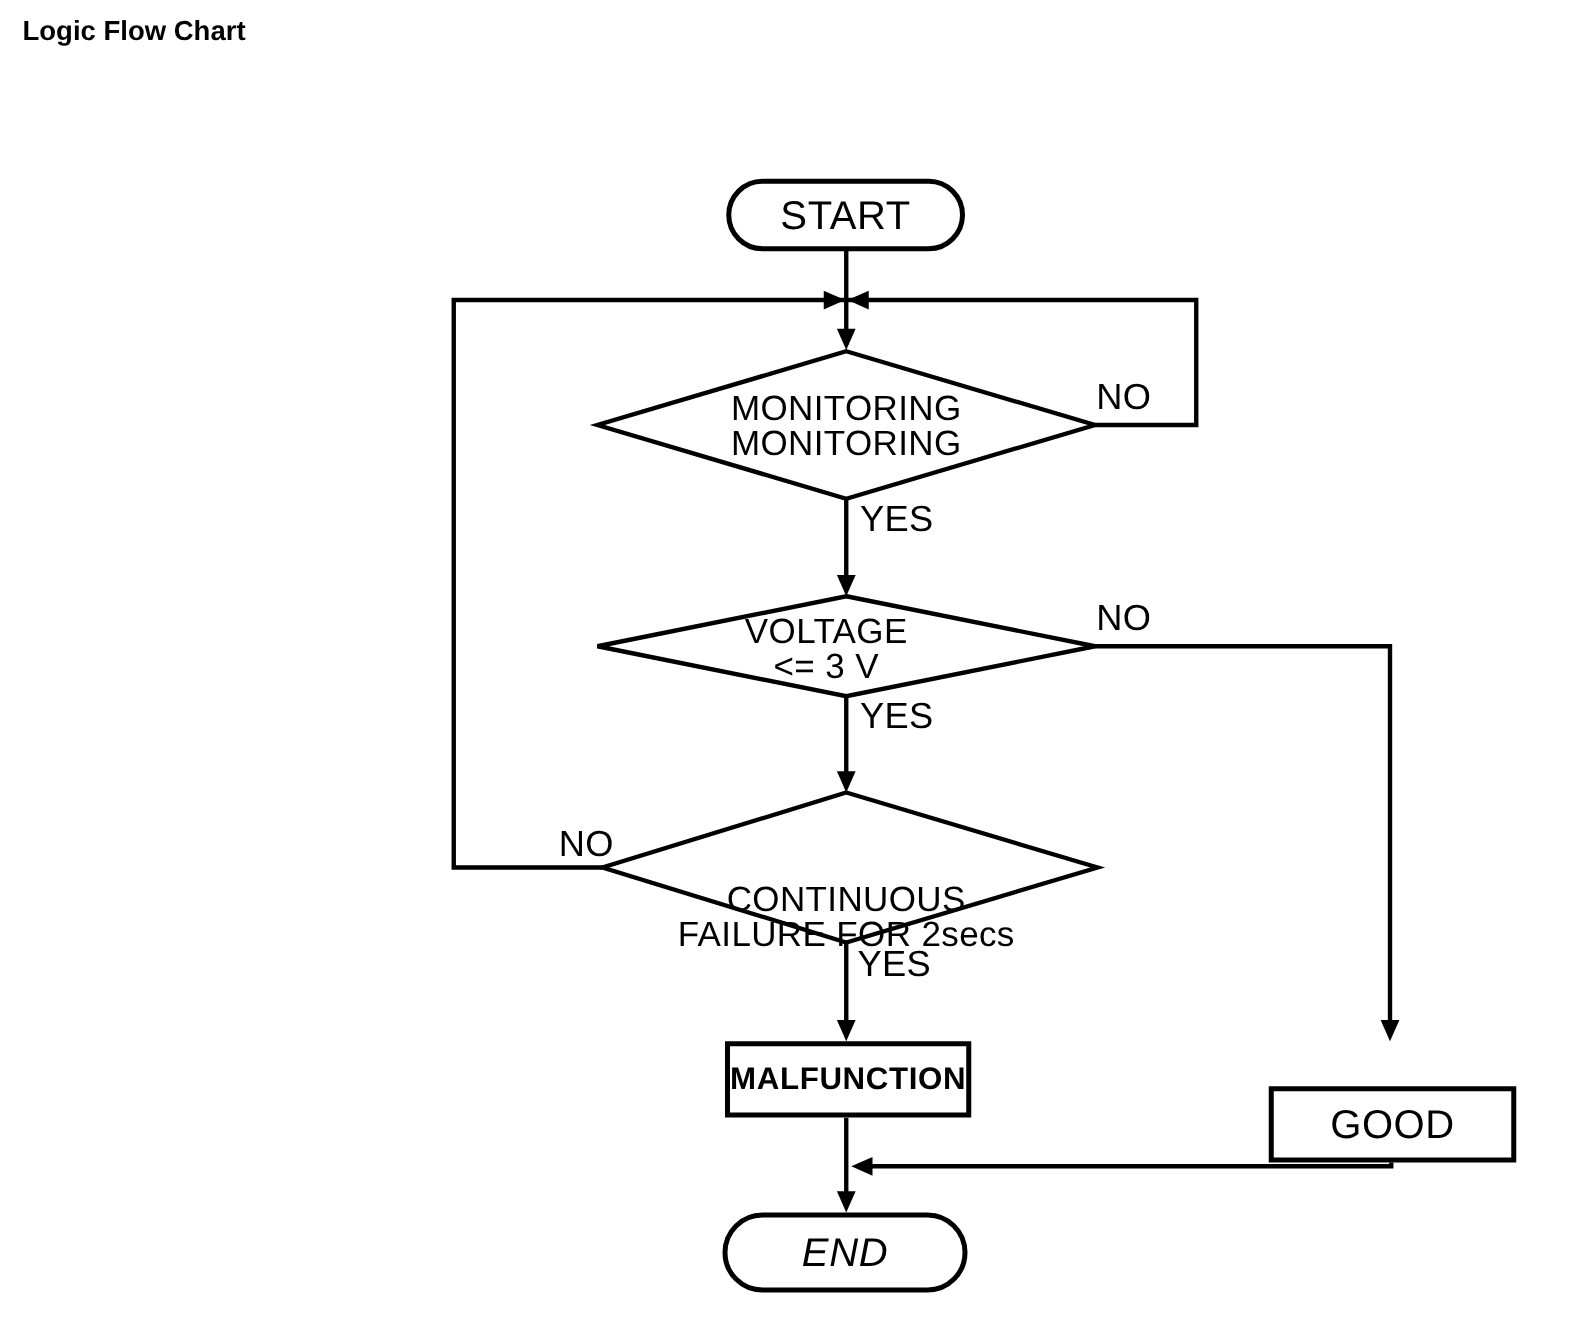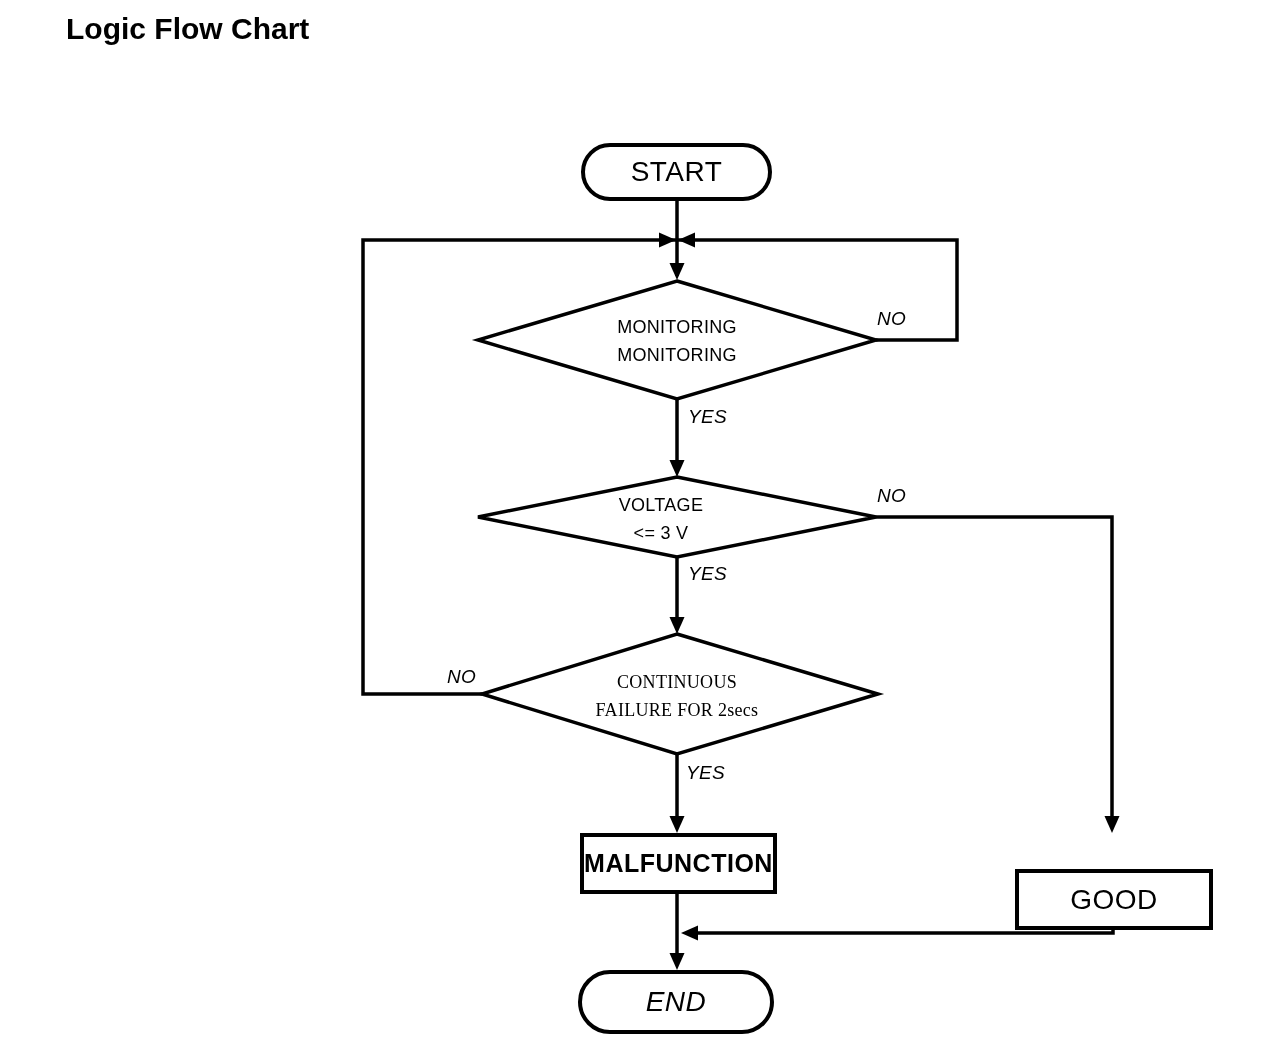--- a/index.html
+++ b/index.html
@@ -6,48 +6,46 @@
   html, body {
     width: 1264px; height: 1056px;
     background: var(--bg, #ffffff);
     font-family: "Liberation Sans", sans-serif;
     color: var(--text, #000000);
   }
   .canvas { position: relative; width: 1264px; height: 1056px; overflow: hidden; }
 
   .page-title {
     position: absolute; left: 18px; top: 12px;
-    font-size: 30px; font-weight: bold; letter-spacing: 0px;
+    font-size: 22px; font-weight: bold; letter-spacing: 0px;
     white-space: nowrap;
-    margin-left: 48px;
   }
 
   svg.wires { position: absolute; left: 0; top: 0; }
 
   .node {
     position: absolute;
     background: var(--bg, #ffffff);
     border: 4px solid var(--line, #000000);
     display: flex; align-items: center; justify-content: center;
-    font-size: 28px; letter-spacing: 0.5px;
+    font-size: 32px; letter-spacing: 0.5px;
     white-space: nowrap;
   }
   .terminator-start { border-radius: 29px; }
   .terminator-end   { border-radius: 32px; font-style: italic; }
 
   .decision-label {
     position: absolute; text-align: center;
-    font-size: 18px; line-height: 28px; letter-spacing: 0.3px;
+    font-size: 28px; line-height: 28px; letter-spacing: 0.3px;
     white-space: nowrap;
   }
   .edge-label {
     position: absolute;
-    font-size: 19px; line-height: 25px; letter-spacing: 0.3px;
+    font-size: 29px; line-height: 25px; letter-spacing: 0.3px;
     white-space: nowrap;
-    font-style: italic;
   }
 </style>
 </head>
 <body>
 
 <div class="canvas">
 
   <h1 class="page-title">Logic Flow Chart</h1>
 
   <svg class="wires" width="1264" height="1056" viewBox="0 0 1264 1056">
@@ -116,21 +114,21 @@
   <div class="decision-label" style="left:517px; top:313px; width:320px;">
     <span style="display:block">MONITORING</span>
     <span style="display:block">MONITORING</span>
   </div>
 
   <div class="decision-label" style="left:501px; top:491px; width:320px;">
     <span style="display:block">VOLTAGE</span>
     <span style="display:block">&lt;= 3 V</span>
   </div>
 
-  <div class="decision-label" style="left:497px; top:668px; width:360px;font-family:Liberation Serif, serif;">
+  <div class="decision-label" style="left:497px; top:706px; width:360px;">
     <span style="display:block">CONTINUOUS</span>
     <span style="display:block">FAILURE FOR 2secs</span>
   </div>
 
   <div class="edge-label" style="left:877px; top:306px;">NO</div>
   <div class="edge-label" style="left:688px; top:404px;">YES</div>
   <div class="edge-label" style="left:877px; top:483px;">NO</div>
   <div class="edge-label" style="left:688px; top:561px;">YES</div>
   <div class="edge-label" style="left:447px; top:664px;">NO</div>
   <div class="edge-label" style="left:686px; top:760px;">YES</div>

